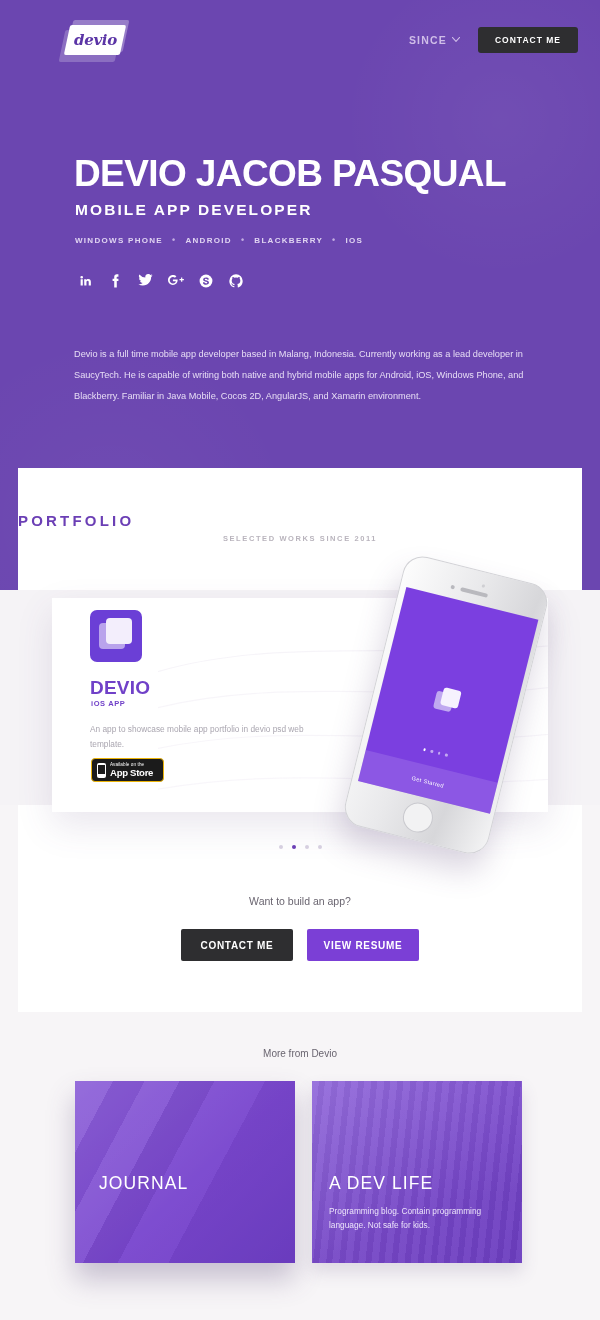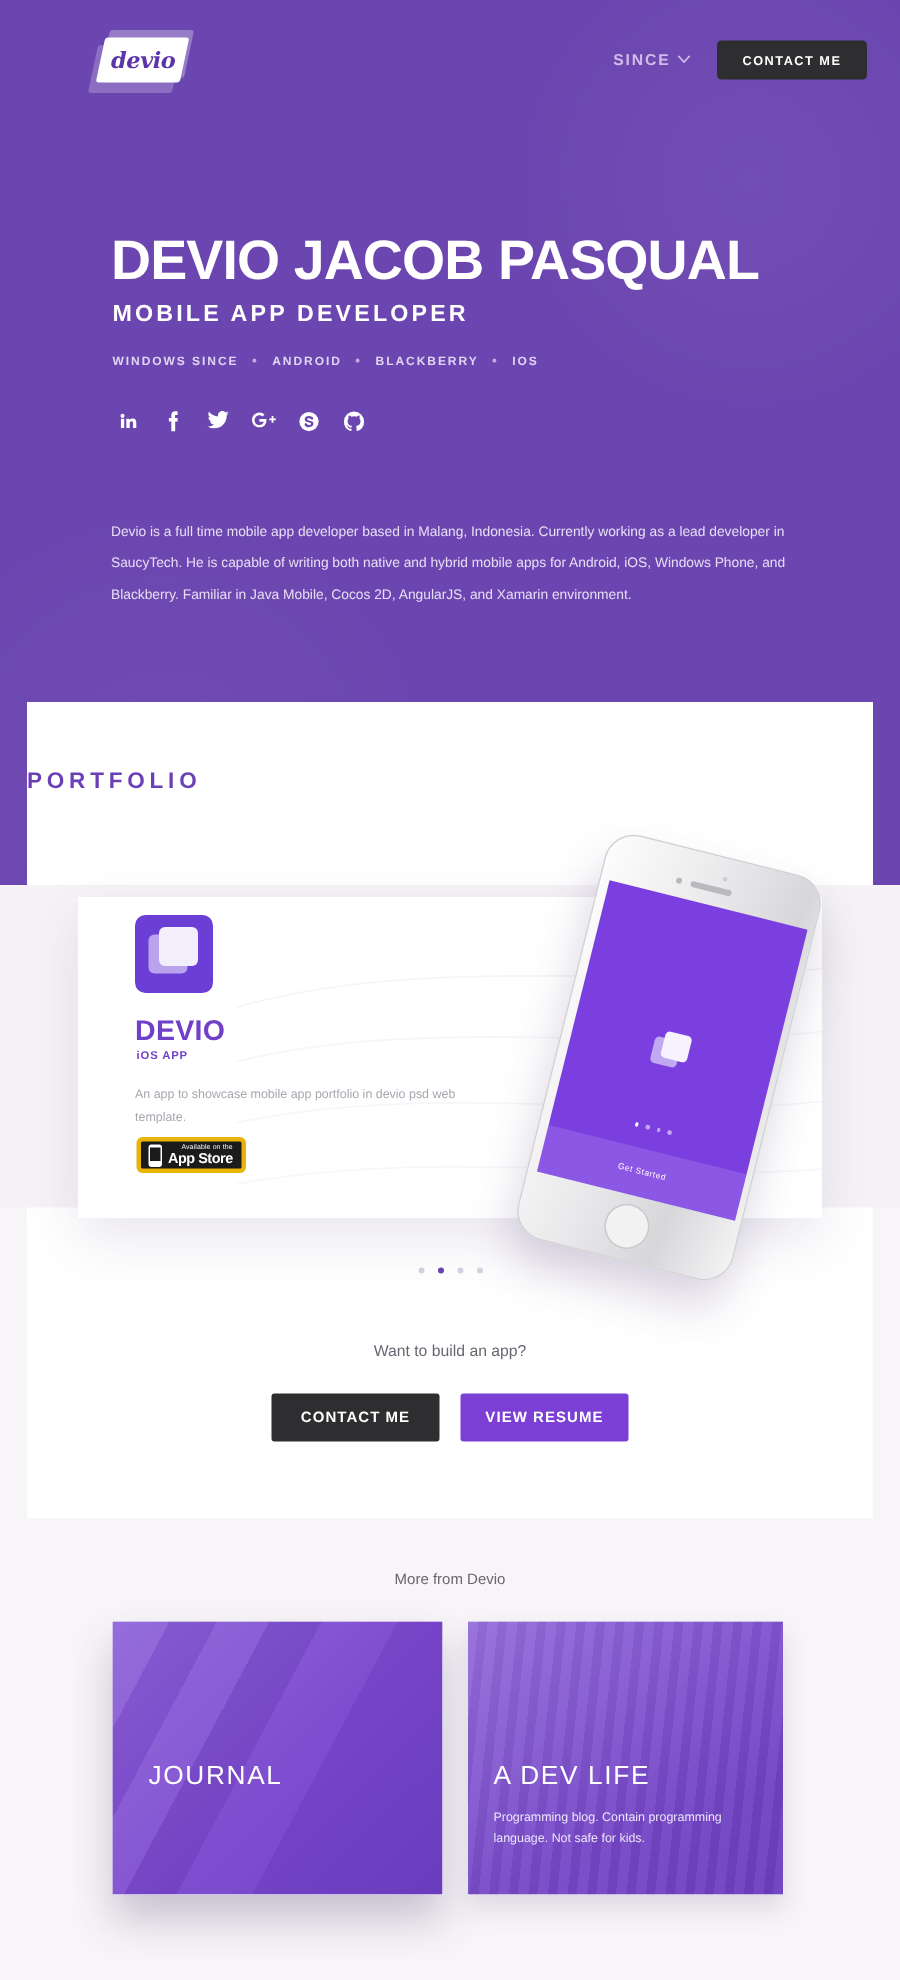--- a/index.html
+++ b/index.html
@@ -153,22 +153,22 @@
   .slide-k {
     position:absolute; left:39px; top:101px;
     color:#7041c8; font-size:7.5px; font-weight:bold; letter-spacing:0.6px;
   }
   .slide-d {
     position:absolute; left:38px; top:124px; width:230px;
     color:#aaa6b0; font-size:8.3px; line-height:15px;
   }
   .appstore {
     position:absolute; left:39px; top:160px; width:73px; height:24px;
-    background:#1b1b1b; border-radius:4px; border:3px solid #eab308;
-    display:flex; align-items:center; padding:0 5px; gap:4px; cursor:pointer;text-align:right;
+    background:#1b1b1b; border-radius:4px; border:1px solid #eab308;
+    display:flex; align-items:center; padding:0 5px; gap:4px; cursor:pointer;
   }
   .as-phone {
     width:9px; height:15px; background:#fff; border-radius:2px;
     flex:0 0 auto; position:relative;
   }
   .as-phone:after {
     content:""; position:absolute; left:1.4px; top:2.4px;
     width:6.2px; height:9px; background:#1b1b1b;
   }
   .as-t1 { color:#fff; font-size:4.6px; line-height:6px; letter-spacing:0.1px; }
@@ -313,21 +313,21 @@
         </span>
       </div>
       <button class="btn-contact-nav">CONTACT ME</button>
     </div>
   </div>
 
   <div class="h-name">DEVIO JACOB PASQUAL</div>
   <div class="h-role">MOBILE APP DEVELOPER</div>
 
   <div class="h-tags">
-    <span>WINDOWS SINCE</span>
+    <span>WINDOWS PHONE</span>
     <span class="tag-dot">•</span>
     <span>ANDROID</span>
     <span class="tag-dot">•</span>
     <span>BLACKBERRY</span>
     <span class="tag-dot">•</span>
     <span>IOS</span>
   </div>
 
   <div class="socials">
     <a class="soc">
@@ -361,20 +361,21 @@
           <path d="M12 .5A11.5 11.5 0 0 0 .5 12a11.5 11.5 0 0 0 7.86 10.92c.58.1.79-.25.79-.56v-2.1c-3.2.7-3.88-1.37-3.88-1.37-.53-1.34-1.29-1.7-1.29-1.7-1.05-.72.08-.7.08-.7 1.16.08 1.77 1.2 1.77 1.2 1.03 1.77 2.71 1.26 3.37.96.1-.75.4-1.26.73-1.55-2.56-.29-5.25-1.28-5.25-5.7 0-1.26.45-2.29 1.19-3.1-.12-.29-.52-1.46.11-3.05 0 0 .97-.31 3.18 1.18a11 11 0 0 1 5.8 0c2.2-1.49 3.17-1.18 3.17-1.18.63 1.59.23 2.76.12 3.05.74.81 1.18 1.84 1.18 3.1 0 4.43-2.69 5.4-5.26 5.69.41.36.78 1.06.78 2.14v3.17c0 .31.21.67.8.56A11.5 11.5 0 0 0 23.5 12 11.5 11.5 0 0 0 12 .5z"></path>
         </svg>
     </a>
   </div>
 
   <div class="h-bio">Devio is a full time mobile app developer based in Malang, Indonesia. Currently working as a lead developer in SaucyTech. He is capable of writing both native and hybrid mobile apps for Android, iOS, Windows Phone, and Blackberry. Familiar in Java Mobile, Cocos 2D, AngularJS, and Xamarin environment.</div>
 </div>
 
 <div class="panel">
   <div class="pf-title">PORTFOLIO</div>
+  <div class="pf-sub">SELECTED WORKS SINCE 2011</div>
 </div>
 
 <div class="gray-band"></div>
 
 <div class="slide">
   <svg class="slide-swirl" viewBox="0 0 420 200">
     <path d="M-20 60 C120 10 300 50 440 20" stroke="#eeeaf3" stroke-width="1.2" fill="none"></path>
     <path d="M-20 95 C130 50 310 95 440 60" stroke="#f0ecf4" stroke-width="1.2" fill="none"></path>
     <path d="M-20 135 C140 95 300 140 440 108" stroke="#f1edf5" stroke-width="1.2" fill="none"></path>
     <path d="M-20 175 C150 140 300 180 440 155" stroke="#f2eef6" stroke-width="1.2" fill="none"></path>

